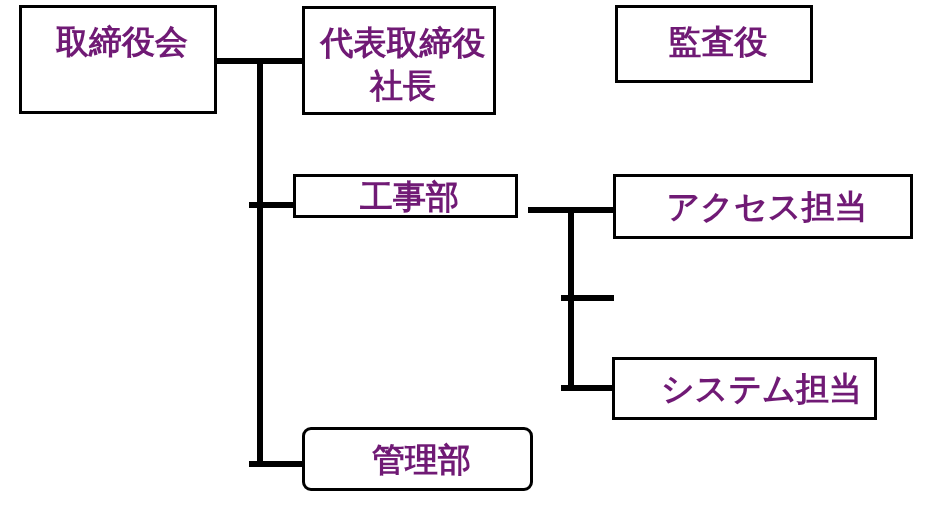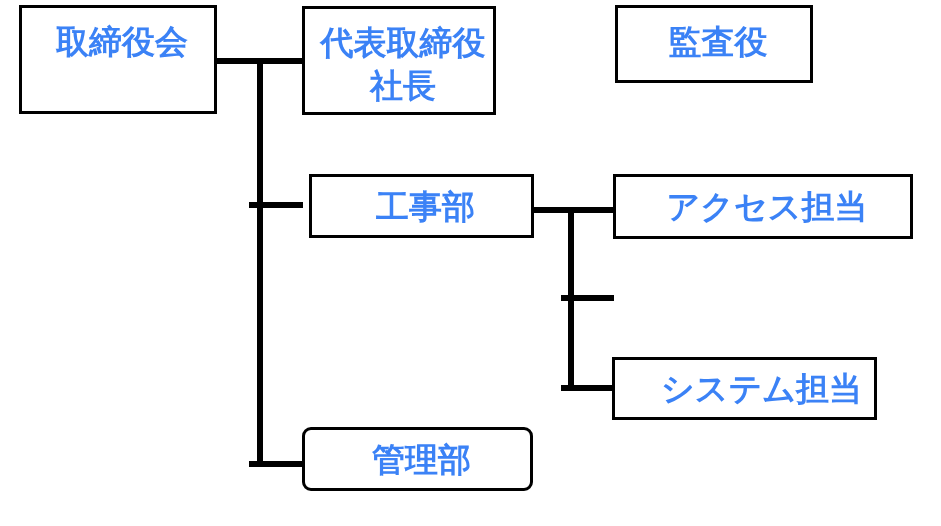--- a/index.html
+++ b/index.html
@@ -20,21 +20,21 @@
     box-sizing: border-box;
     background: #ffffff;
     border: 3px solid #000000;
     text-align: center;
     z-index: 2;
   }
   .node .label {
     display: block;
     font-weight: bold;
     font-size: 33px;
-    color: #3b82f6;
+    color: #701a75;
     white-space: pre-line;
     margin-left: 8px;
   }
   
   .node.tall {
     padding-top: 12px;
   }
   .node.tall .label {
     line-height: 43px;
   }
@@ -73,21 +73,21 @@
 
   <div class="node tall" style="left:302px; top:6px; width:194px; height:109px;">
     <span class="label">代表取締役
 社長</span>
   </div>
 
   <div class="node tall" style="left:615px; top:5px; width:198px; height:78px;">
     <span class="label">監査役</span>
   </div>
 
-  <div class="node short" style="left:309px; top:174px; width:225px; height:64px;">
+  <div class="node short" style="left:293px; top:174px; width:225px; height:44px;">
     <span class="label">工事部</span>
   </div>
 
   <div class="node short" style="left:613px; top:174px; width:300px; height:65px;">
     <span class="label">アクセス担当</span>
   </div>
 
 
   <div class="node short" style="left:612px; top:357px; width:265px; height:63px;padding-left:26px;">
     <span class="label">システム担当</span>

